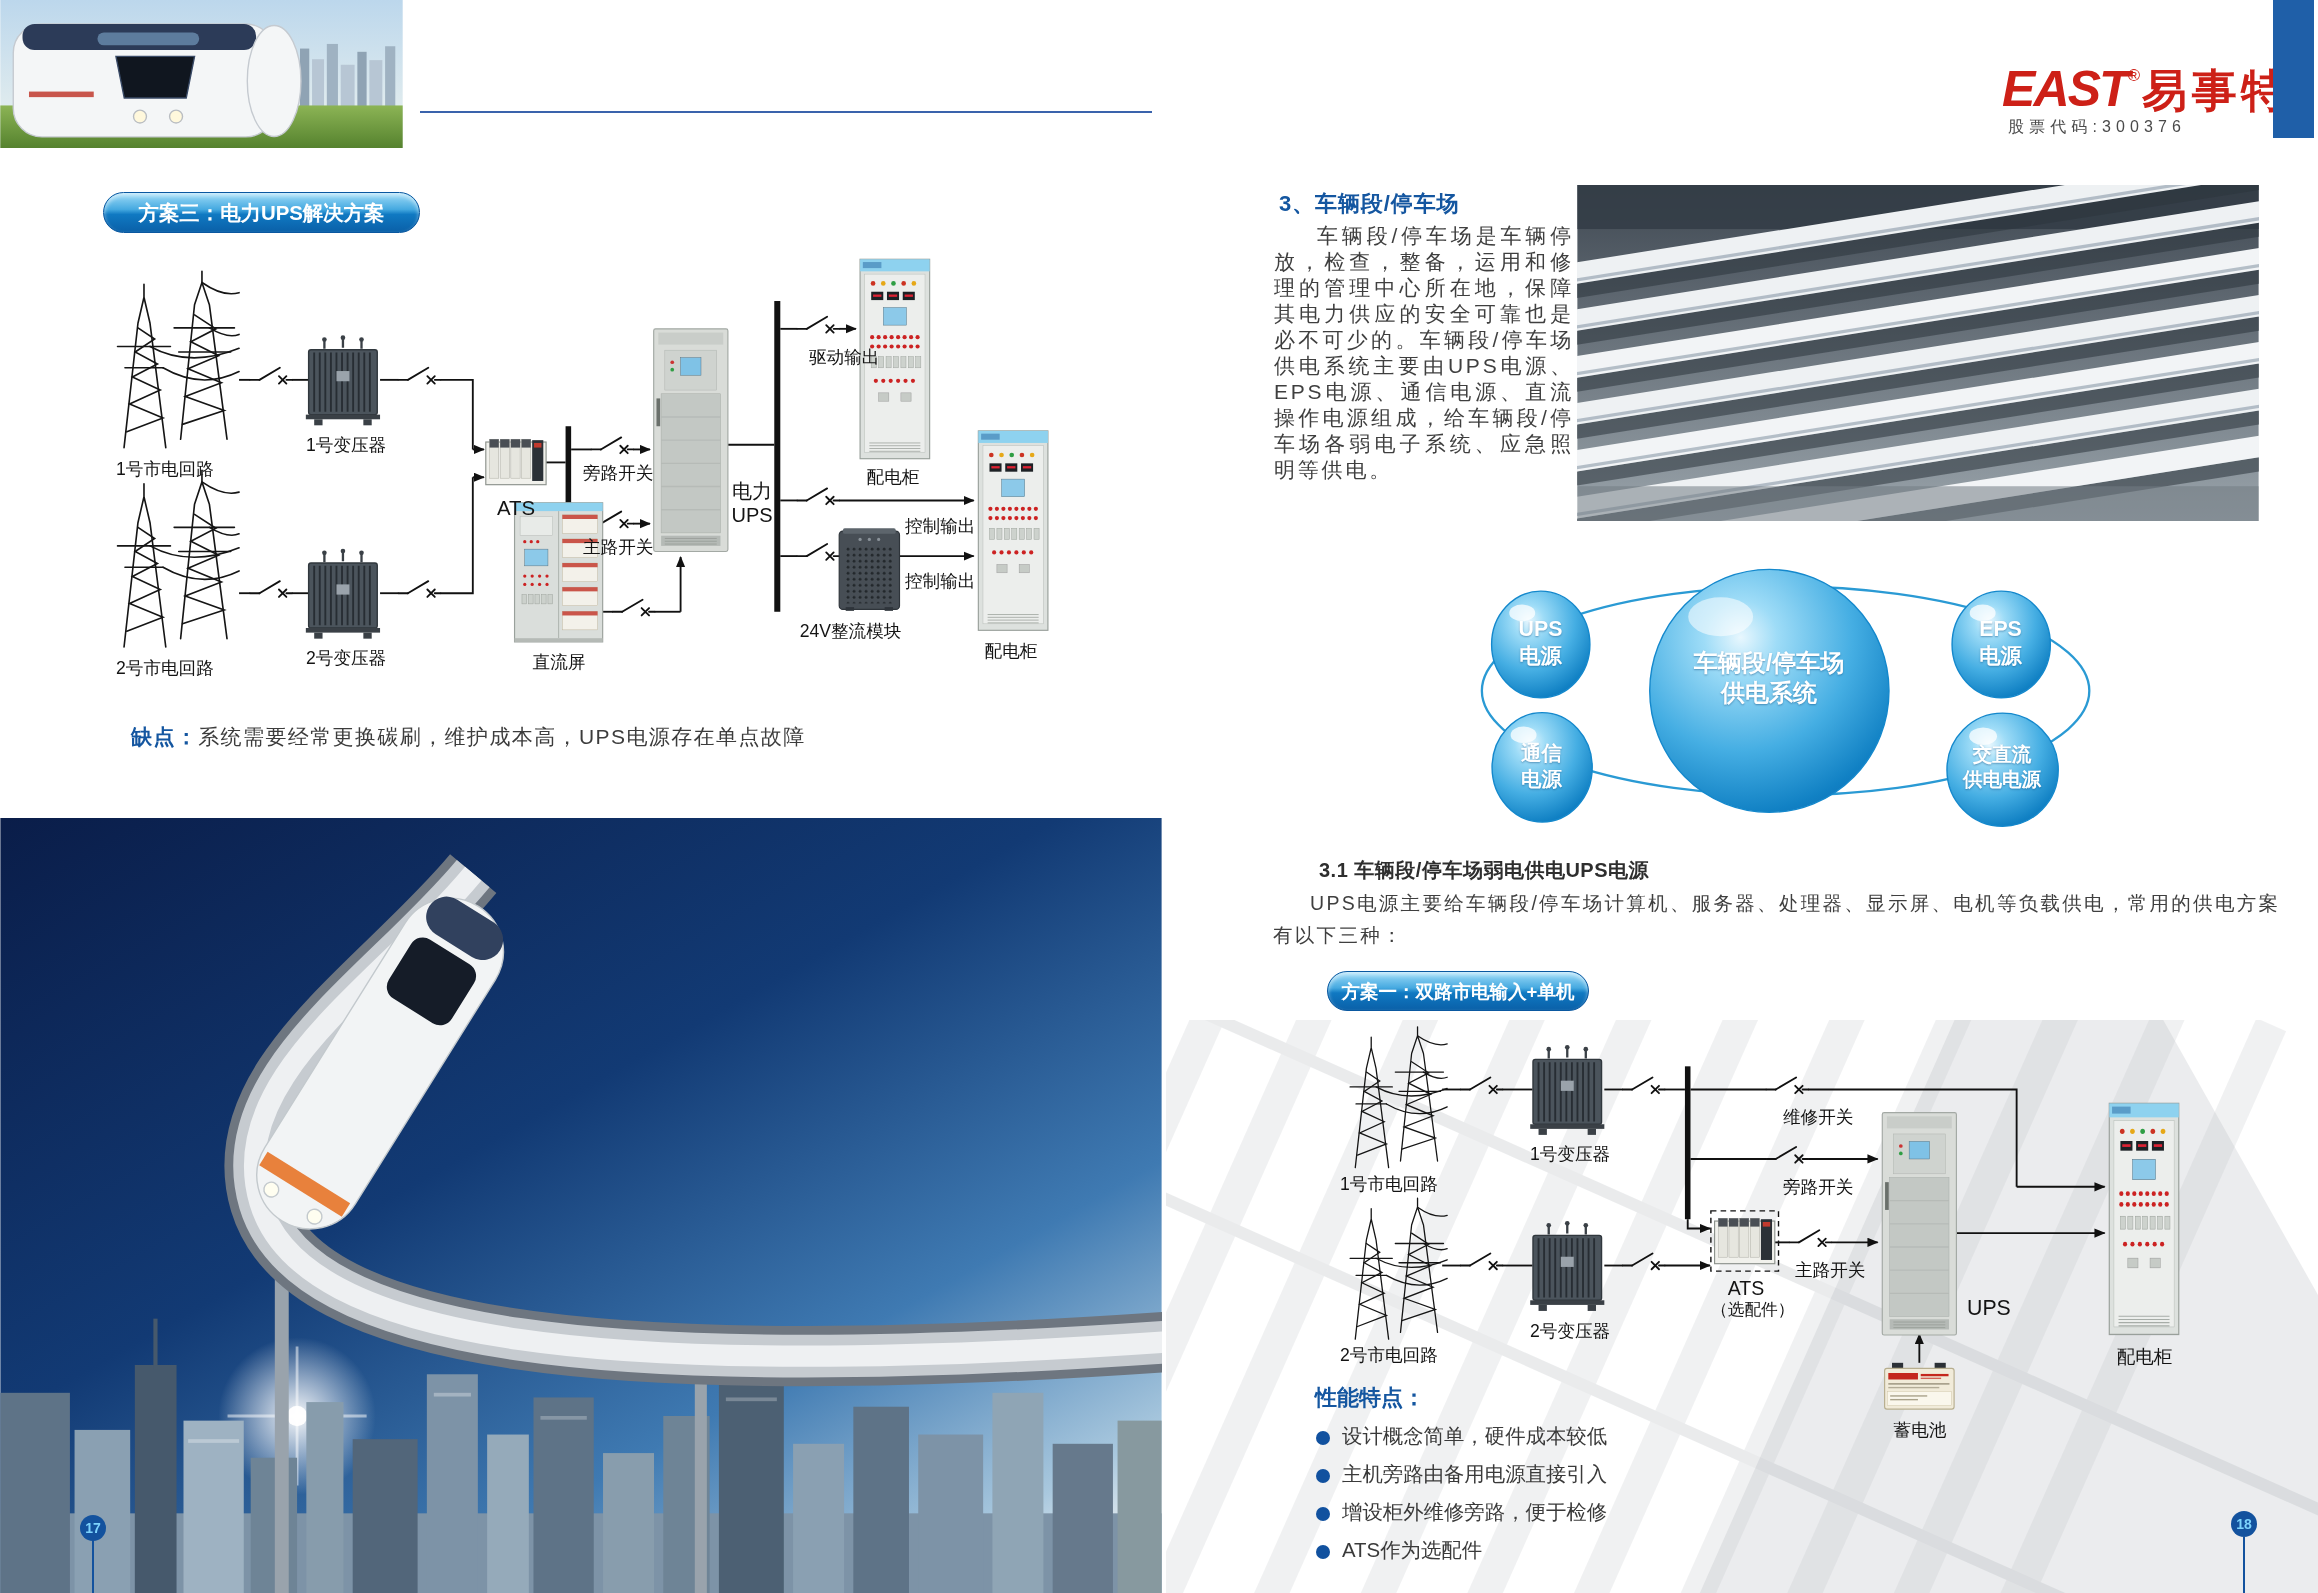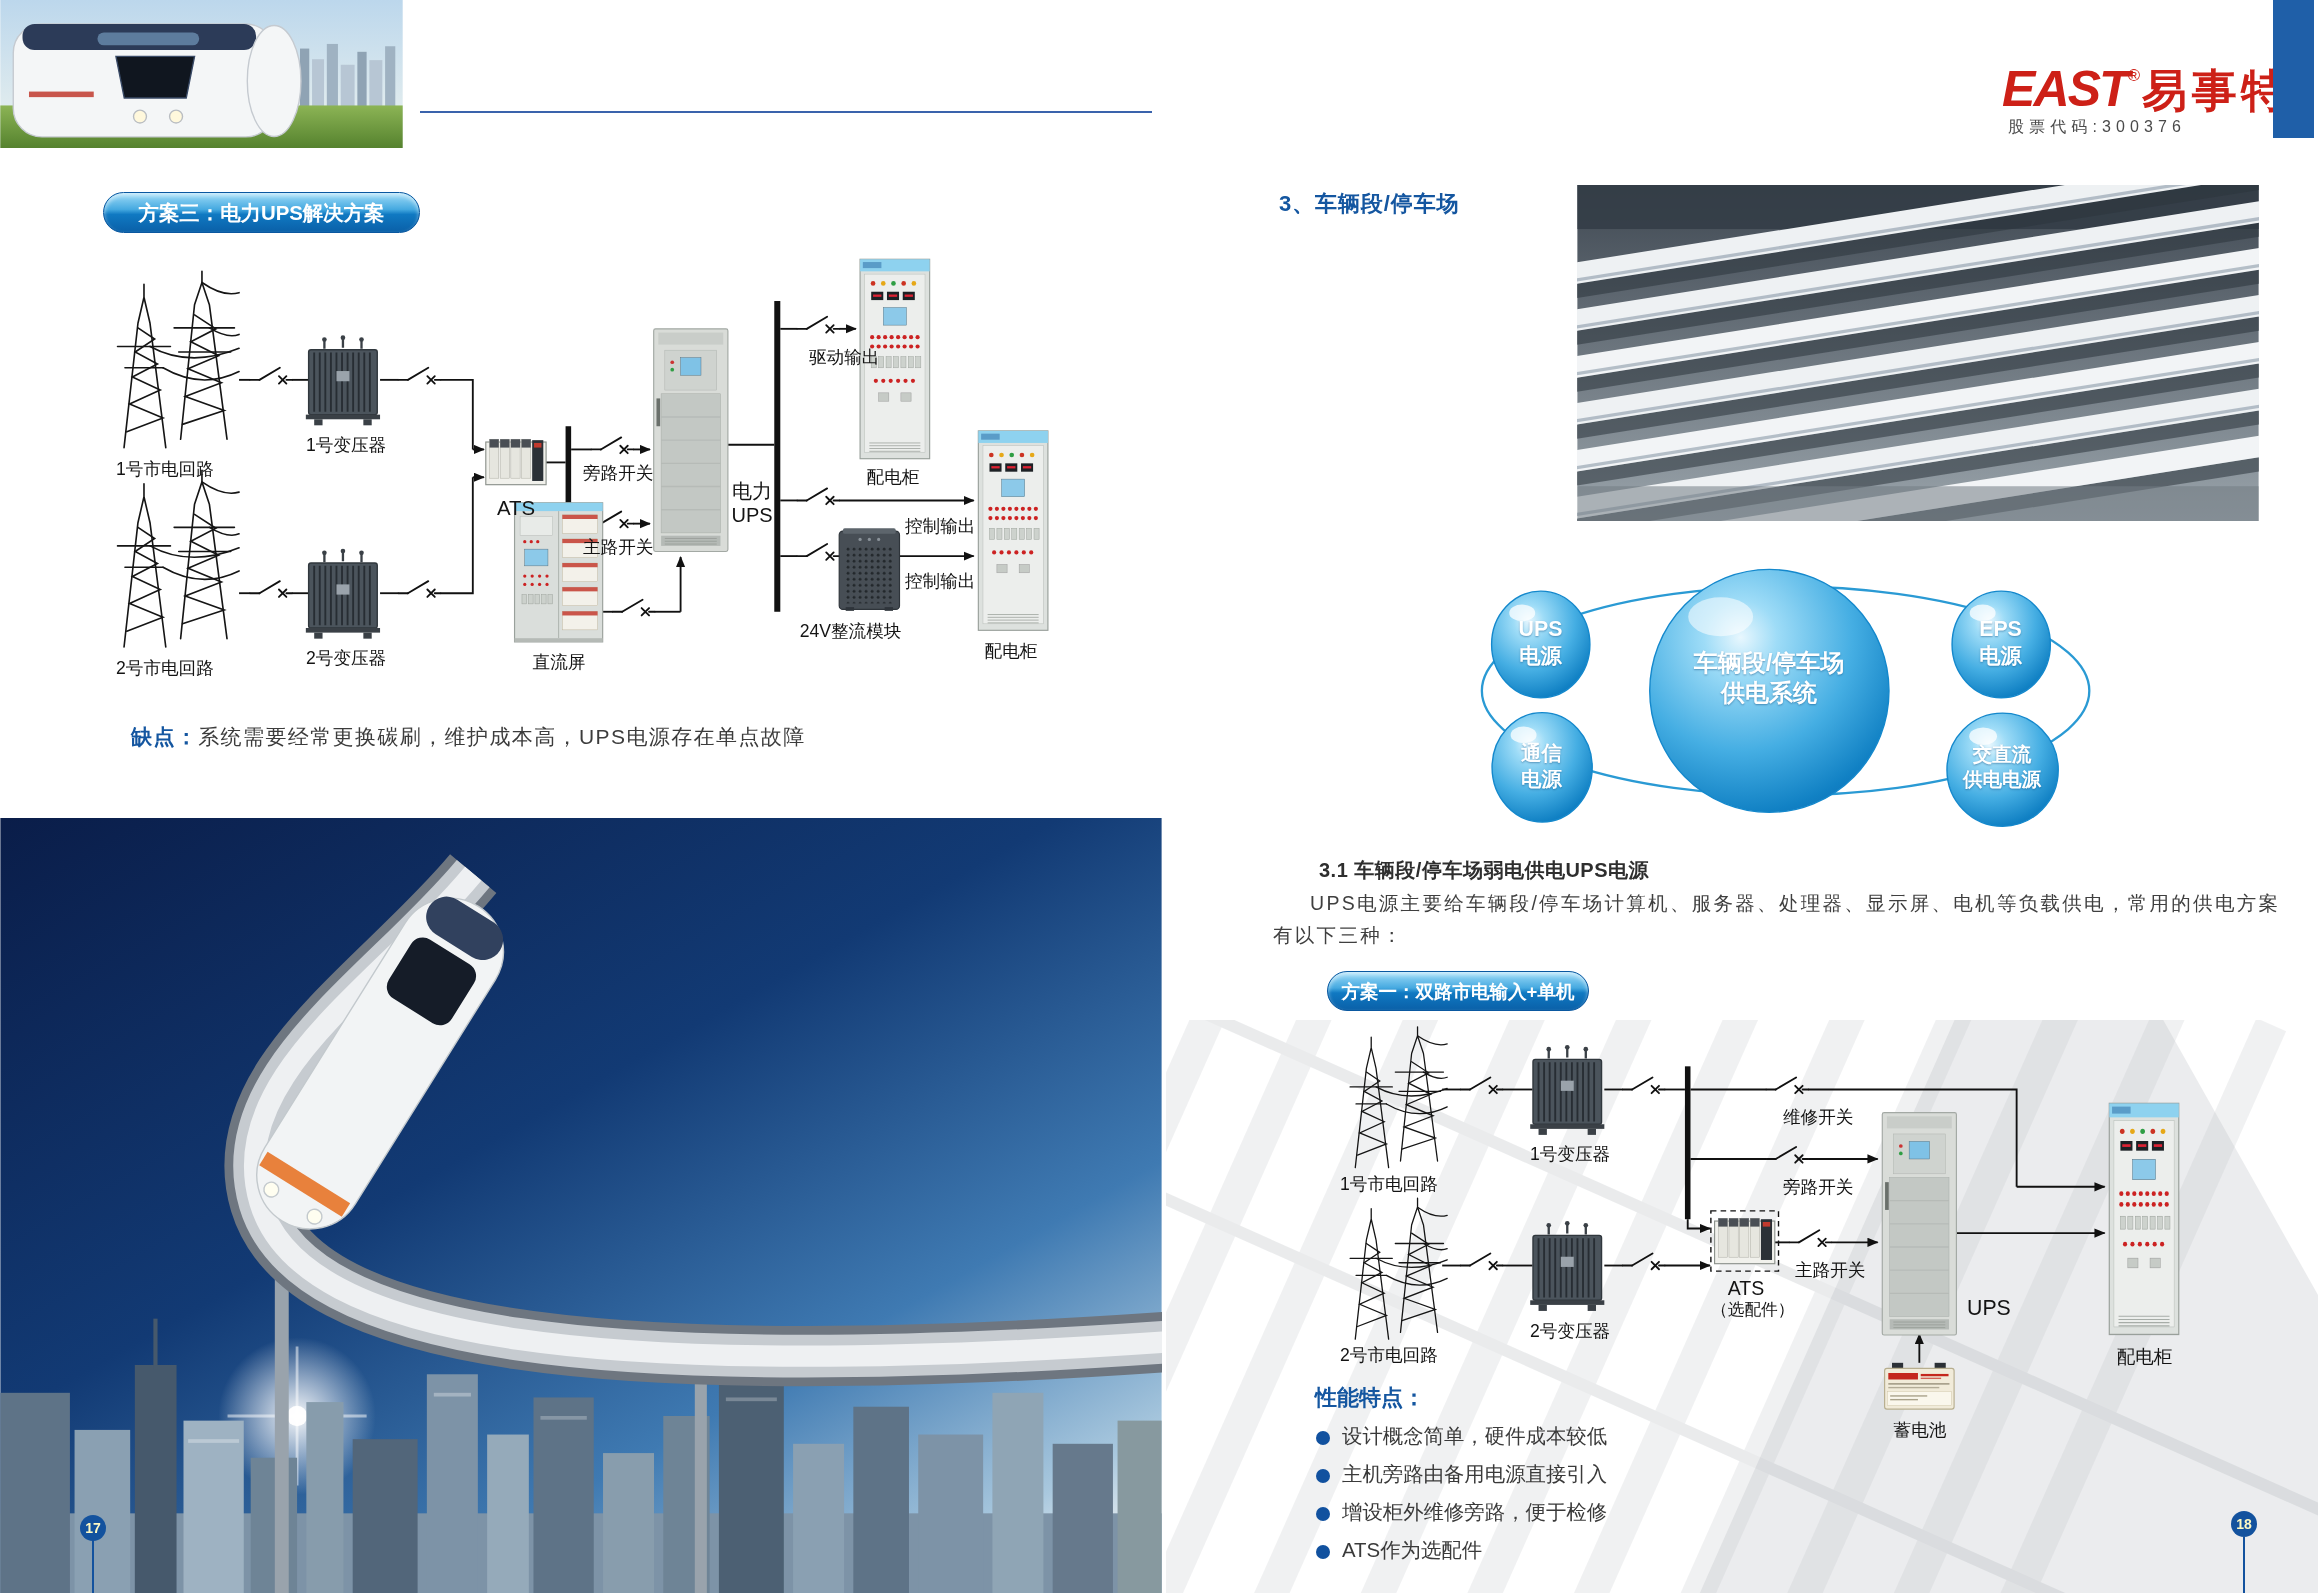--- a/index.html
+++ b/index.html
@@ -6,21 +6,21 @@
   .page{position:relative;width:2333px;height:1594px;background:#ffffff;overflow:hidden;
         font-family:"Liberation Sans",sans-serif;}
   .abs{position:absolute;}
   .lbl{position:absolute;font:17.6px/1.15 "Liberation Sans",sans-serif;color:#141414;white-space:nowrap;text-align:right;}
   .lblc{text-align:center;}
   .pill{position:absolute;display:flex;align-items:center;justify-content:center;
         background:linear-gradient(180deg,#9fdcf8 0%,#45a9e0 42%,#1079c2 55%,#0a60a8 100%);
         border:1.9px solid #0a58a0;border-radius:22px;color:#ffffff;font-weight:bold;
         box-shadow:inset 0 2.8px 4.6px rgba(255,255,255,.55);}
   .blue{color:#1456a0;font-weight:bold;}
-  .badge{position:absolute;width:26px;height:26px;border-radius:50%;background:#13529e;color:#fef9c3;
+  .badge{position:absolute;width:26px;height:26px;border-radius:50%;background:#13529e;color:#7dd3fc;
          display:flex;align-items:center;justify-content:center;font-size:14px;font-weight:bold;}
   .badgeline{position:absolute;width:1.9px;background:#13529e;}
   .bullet-dot{display:inline-block;width:14px;height:14px;border-radius:50%;background:#11519f;
               margin-right:12px;vertical-align:middle;}
   .bullet-row{position:absolute;font-size:20.4px;color:#3a3a3a;white-space:nowrap;}
   .bubtxt{position:absolute;color:#ffffff;font-weight:bold;text-align:center;
           text-shadow:0 0.9px 1.9px rgba(8,68,120,.45);}
 </style>
 </head>
 <body>
@@ -421,20 +421,22 @@
         <rect x="1590" y="-400" width="70" height="2200" fill="#b9bdc1"></rect>
       <rect x="1800" y="-400" width="70" height="2200" fill="#b9bdc1"></rect>
         <rect x="2010" y="-400" width="70" height="2200" fill="#b9bdc1"></rect>
       <rect x="-400" y="500" width="3200" height="26" fill="#9aa0a6"></rect>
         <rect x="-400" y="900" width="3200" height="26" fill="#9aa0a6"></rect>
     </g>
   </svg>
 
   <div class="abs blue" style="left:1279px;top:189px;font-size:22px;letter-spacing:0.9px;white-space:nowrap;">3、车辆段/停车场</div>
 
+  <div class="abs" style="left:1274px;top:223px;width:300px;font-size:21px;line-height:26px;color:#3f3f3f;
+              text-align:justify;text-indent:43px;letter-spacing:2.8px;">车辆段/停车场是车辆停放，检查，整备，运用和修理的管理中心所在地，保障其电力供应的安全可靠也是必不可少的。车辆段/停车场供电系统主要由UPS电源、EPS电源、通信电源、直流操作电源组成，给车辆段/停车场各弱电子系统、应急照明等供电。</div>
 
   <svg class="abs" style="left:1577px;top:185px" width="682" height="336" viewBox="0 0 1470 725">
     <rect width="1470" height="725" fill="url(#trG)"></rect>
     <rect width="1470" height="95" fill="#333c45" opacity=".85"></rect>
     <g transform="rotate(-9 735 362)">
       <rect x="-250" y="100" width="1970" height="30" fill="#2c343c" opacity=".55"></rect>
       <rect x="-250" y="54" width="1970" height="46" rx="23" fill="#eef1f3"></rect>
         <rect x="-250" y="88" width="1970" height="7" fill="#8b9aa8" opacity=".6"></rect>
       <rect x="-250" y="200" width="1970" height="30" fill="#2c343c" opacity=".55"></rect>
       <rect x="-250" y="154" width="1970" height="46" rx="23" fill="#eef1f3"></rect>

